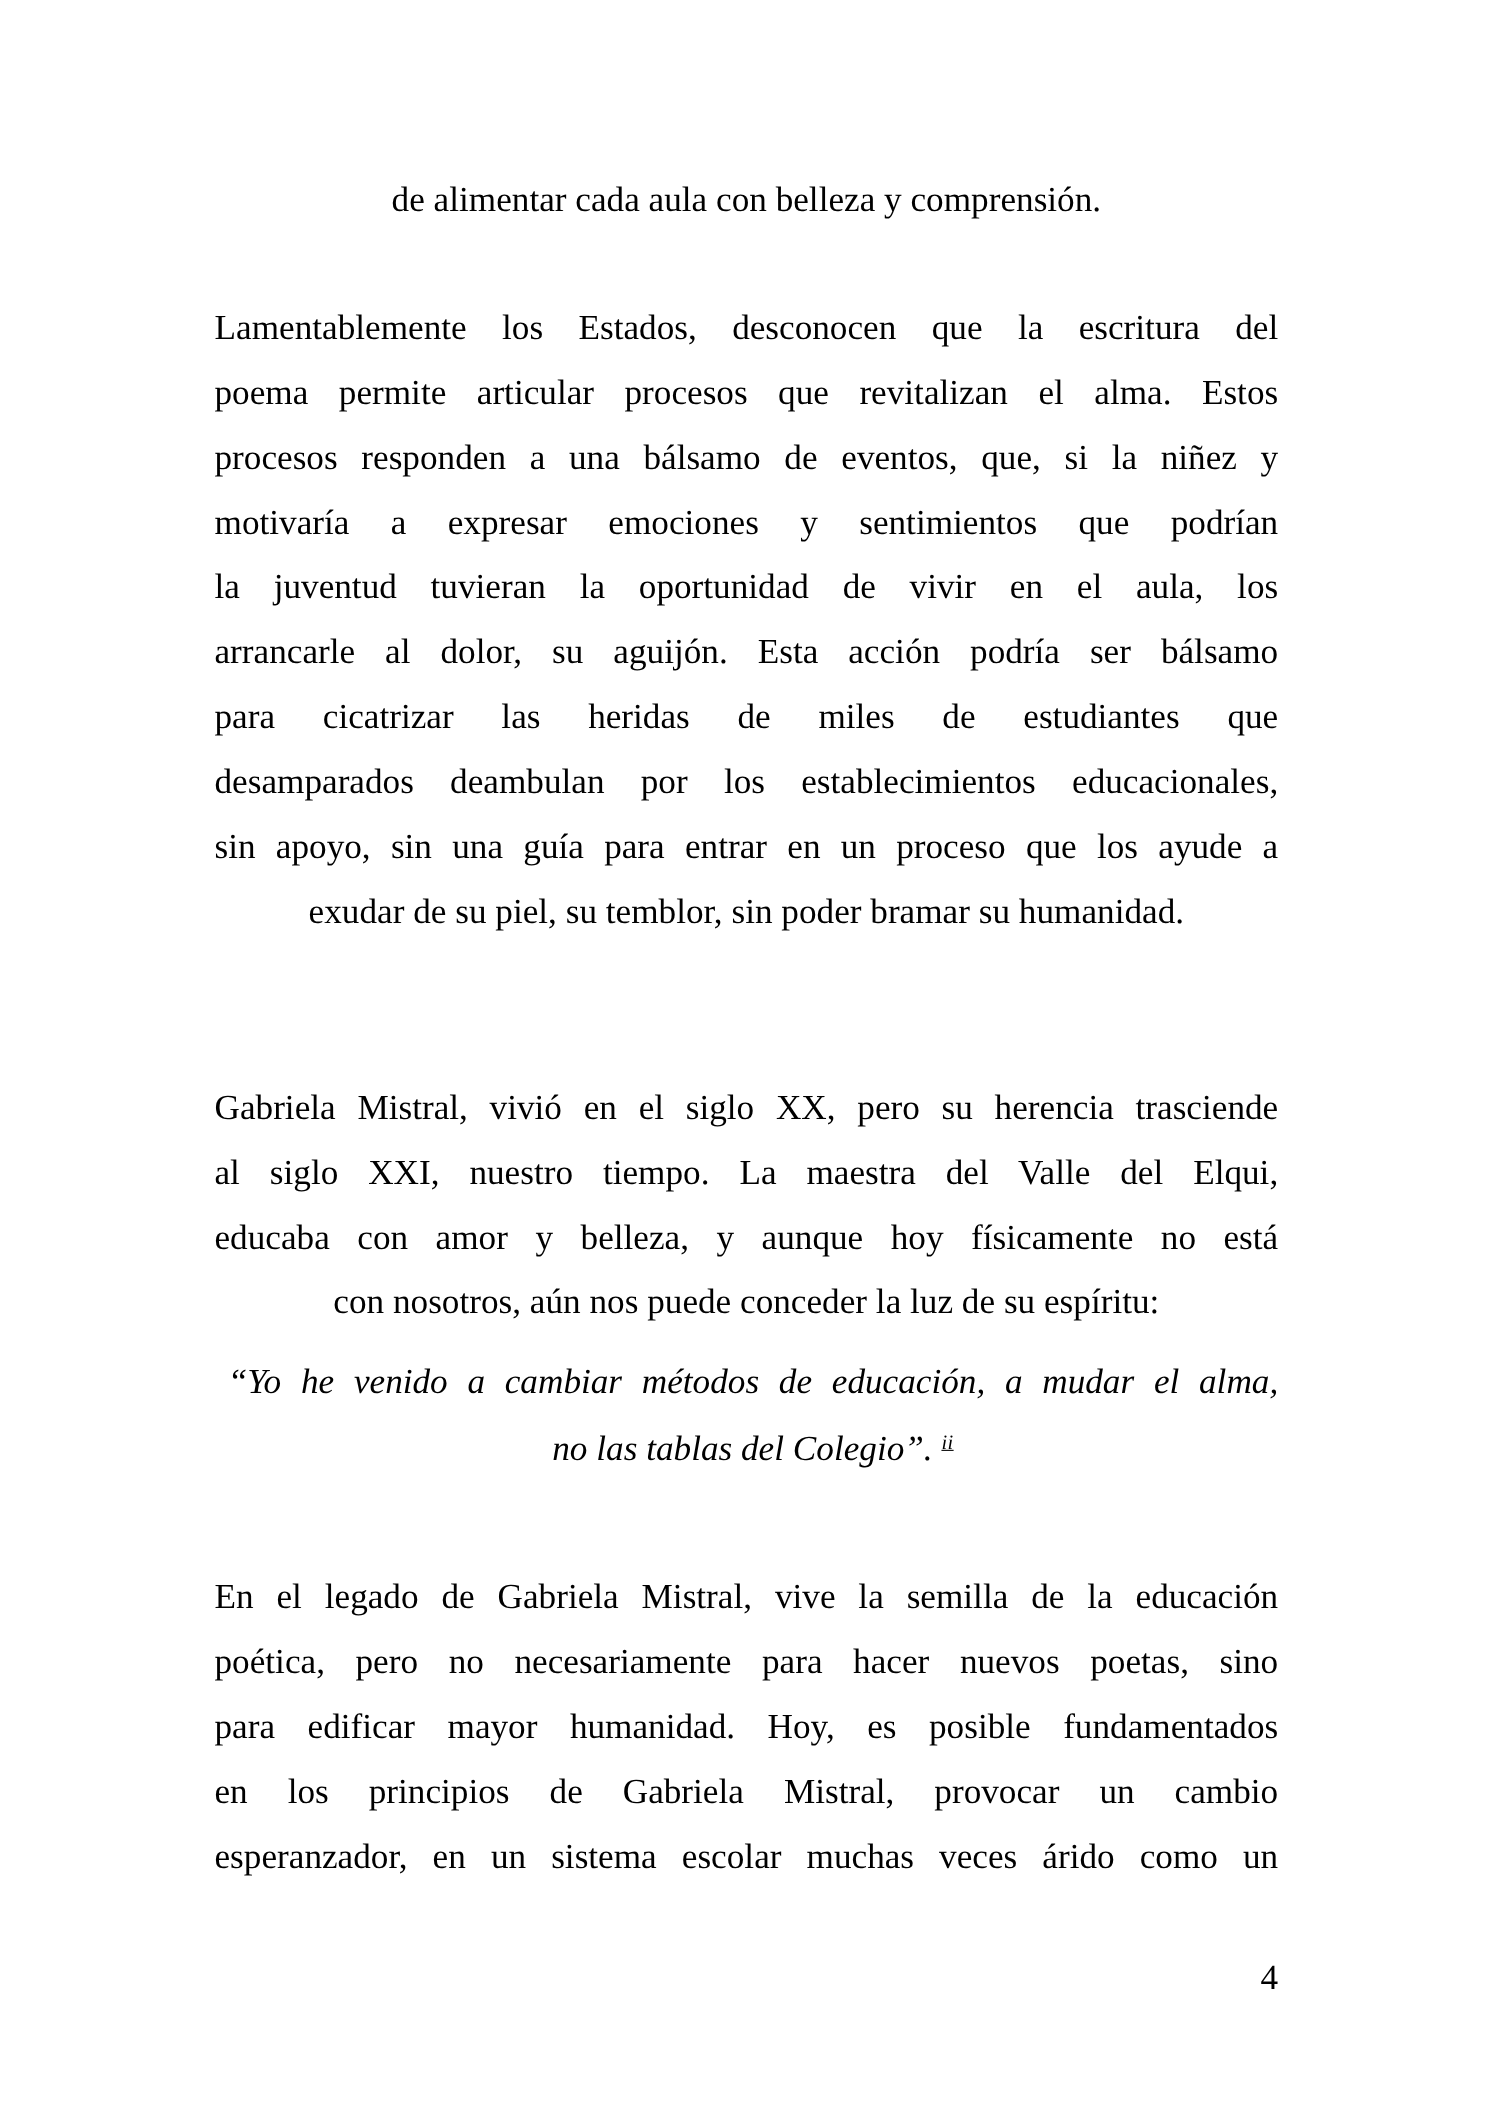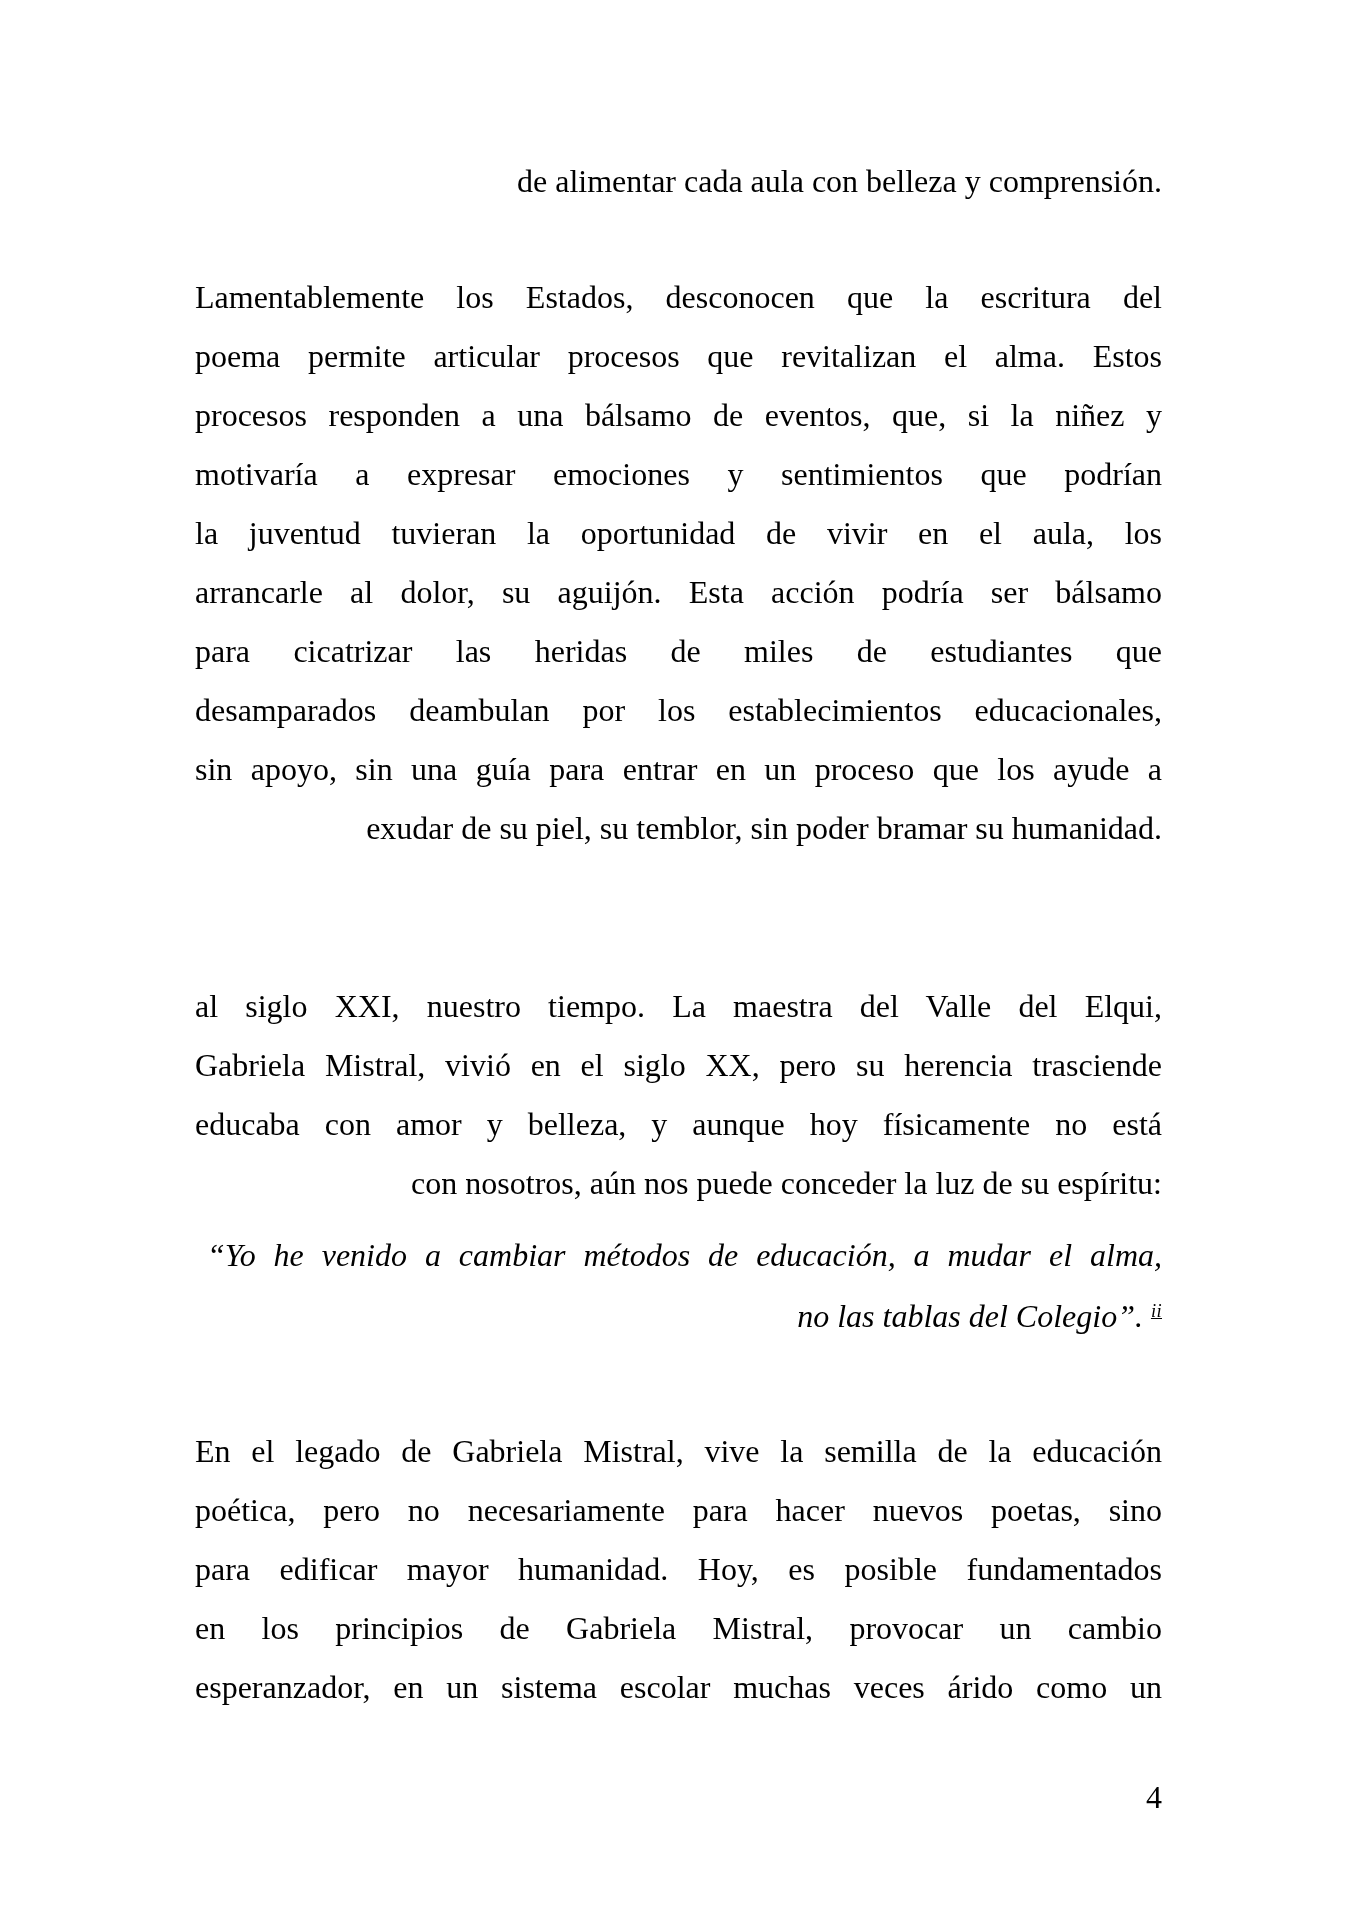--- a/index.html
+++ b/index.html
@@ -23,21 +23,21 @@
     width: 967px;
   }
   .para {
     font-size: 32px;
     margin: 0;
   }
   .line {
     height: 59px;
     line-height: 59px;
     overflow: hidden;
-    text-align: right;
+    text-align: center;
     white-space: normal;
   }
   
   .line.j {
     text-align: justify;
     text-align-last: justify;
     text-justify: inter-word;
   }
   .para.italic .line {
     font-style: italic;
@@ -80,22 +80,22 @@
         <div class="line j" data-name="text-line">procesos responden a una bálsamo de eventos, que, si la niñez y</div>
         <div class="line j" data-name="text-line">motivaría a expresar emociones y sentimientos que podrían</div>
         <div class="line j" data-name="text-line">la juventud tuvieran la oportunidad de vivir en el aula, los</div>
         <div class="line j" data-name="text-line">arrancarle al dolor, su aguijón. Esta acción podría ser bálsamo</div>
         <div class="line j" data-name="text-line">para cicatrizar las heridas de miles de estudiantes que</div>
         <div class="line j" data-name="text-line">desamparados deambulan por los establecimientos educacionales,</div>
         <div class="line j" data-name="text-line">sin apoyo, sin una guía para entrar en un proceso que los ayude a</div>
         <div class="line" data-name="text-line">exudar de su piel, su temblor, sin poder bramar su humanidad.</div>
       </div>
       <div class="para" data-name="paragraph-gabriela-mistral">
+        <div class="line j" data-name="text-line">Gabriela Mistral, vivió en el siglo XX, pero su herencia trasciende</div>
         <div class="line j" data-name="text-line">al siglo XXI, nuestro tiempo. La maestra del Valle del Elqui,</div>
-        <div class="line j" data-name="text-line">Gabriela Mistral, vivió en el siglo XX, pero su herencia trasciende</div>
         <div class="line j" data-name="text-line">educaba con amor y belleza, y aunque hoy físicamente no está</div>
         <div class="line" data-name="text-line">con nosotros, aún nos puede conceder la luz de su espíritu:</div>
       </div>
       <div class="para italic" data-name="quote-mistral">
         <div class="line j" data-name="text-line">“Yo he venido a cambiar métodos de educación, a mudar el alma,</div>
         <div class="line" data-name="text-line">no las tablas del Colegio”. <sup data-name="endnote-marker">ii</sup></div>
       </div>
       <div class="para" data-name="paragraph-legado">
         <div class="line j" data-name="text-line">En el legado de Gabriela Mistral, vive la semilla de la educación</div>
         <div class="line j" data-name="text-line">poética, pero no necesariamente para hacer nuevos poetas, sino</div>

